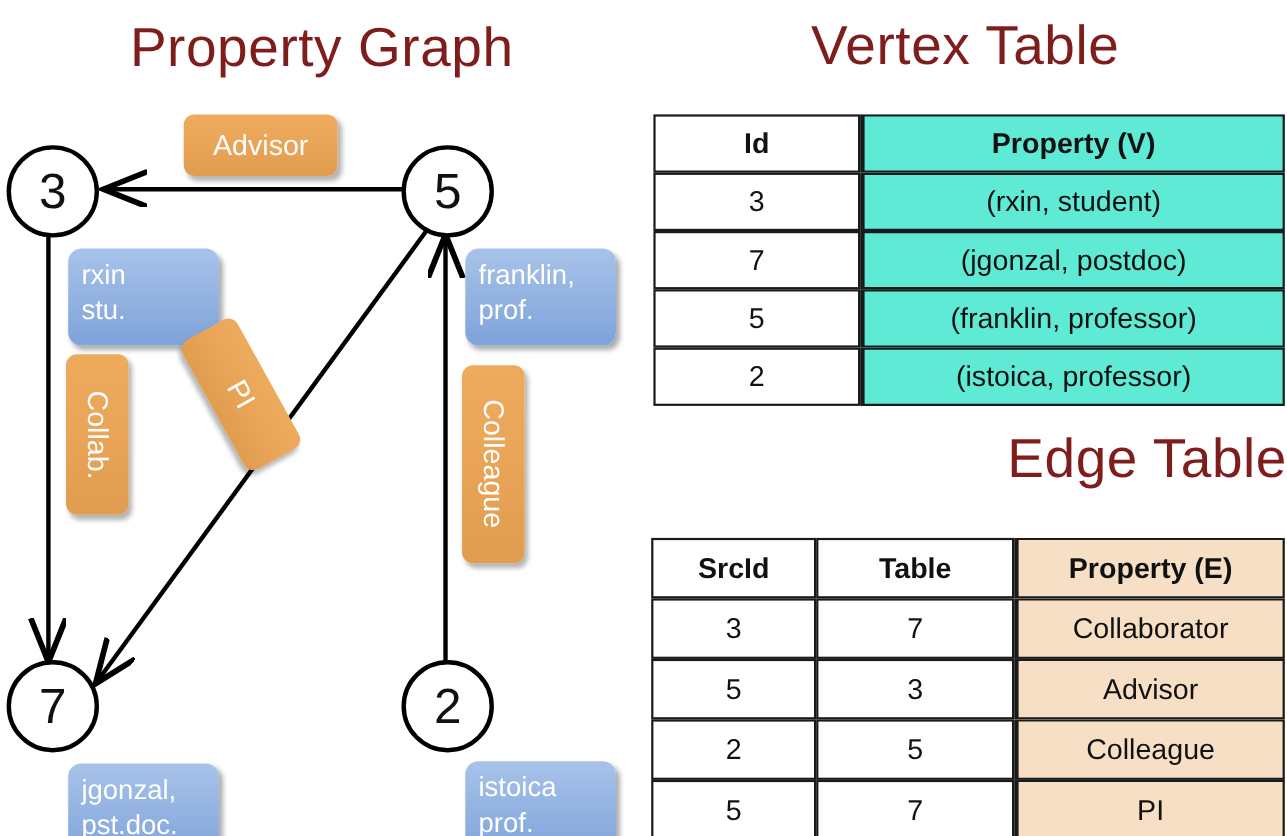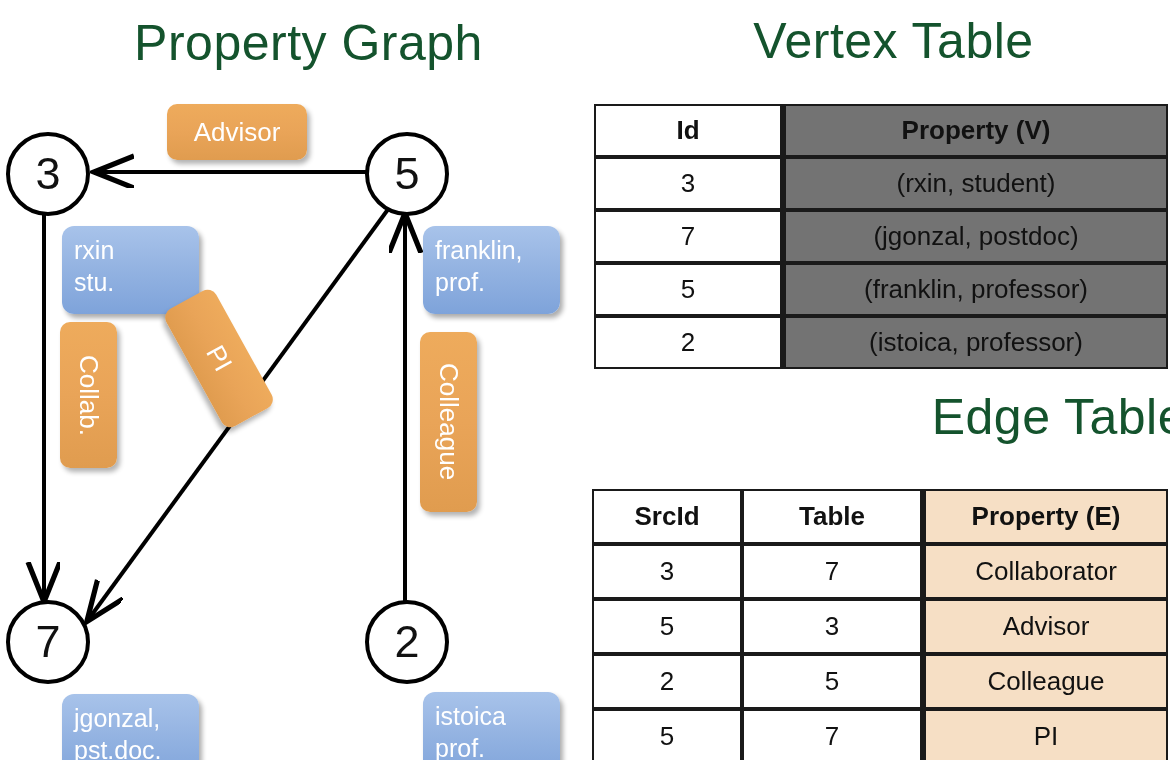--- a/index.html
+++ b/index.html
@@ -15,24 +15,23 @@
     font-family: "Liberation Sans", sans-serif;
     color: #000;
   }
 
   
   .title {
     position: absolute;
     font-weight: 400;
     font-size: 50px;
     letter-spacing: 0.5px;
-    color: #14532d;
+    color: #7f1d1d;
     white-space: nowrap;
     font-family: "Liberation Sans", sans-serif;
-    padding-left: 16px;
   }
   #title-property-graph { left: 0; top: 14px; width: 585px; text-align: center; }
   #title-vertex-table   { left: 585px; top: 12px; width: 585px; text-align: center; }
   #title-edge-table     { left: 585px; top: 388px; width: 585px; text-align: right; }
 
   
   #graph-panel {
     position: absolute;
     left: 0; top: 0;
     width: 585px; height: 760px;
@@ -110,21 +109,21 @@
     font-size: 26px;
     color: #111;
     padding: 4px 2px;
     font-family: "Liberation Sans", sans-serif;
   }
   .data-table th { font-weight: 700; font-size: 26px; }
   .data-table .sep { border-left-width: 4px; }
 
   #vertex-table { left: 594px; top: 104px; width: 574px; }
   #vertex-table td, #vertex-table th { height: 41px; }
-  #vertex-table .prop-col { background: #737373; }
+  #vertex-table .prop-col { background: #5eead4; }
 
   #edge-table { left: 592px; top: 489px; width: 576px; }
   #edge-table td, #edge-table th { height: 43px; }
   #edge-table .prop-col { background: #f6dfc5; }
 </style>
 </head>
 <body>
 
 <div class="title" id="title-property-graph">Property Graph</div>
 <div class="title" id="title-vertex-table">Vertex Table</div>

